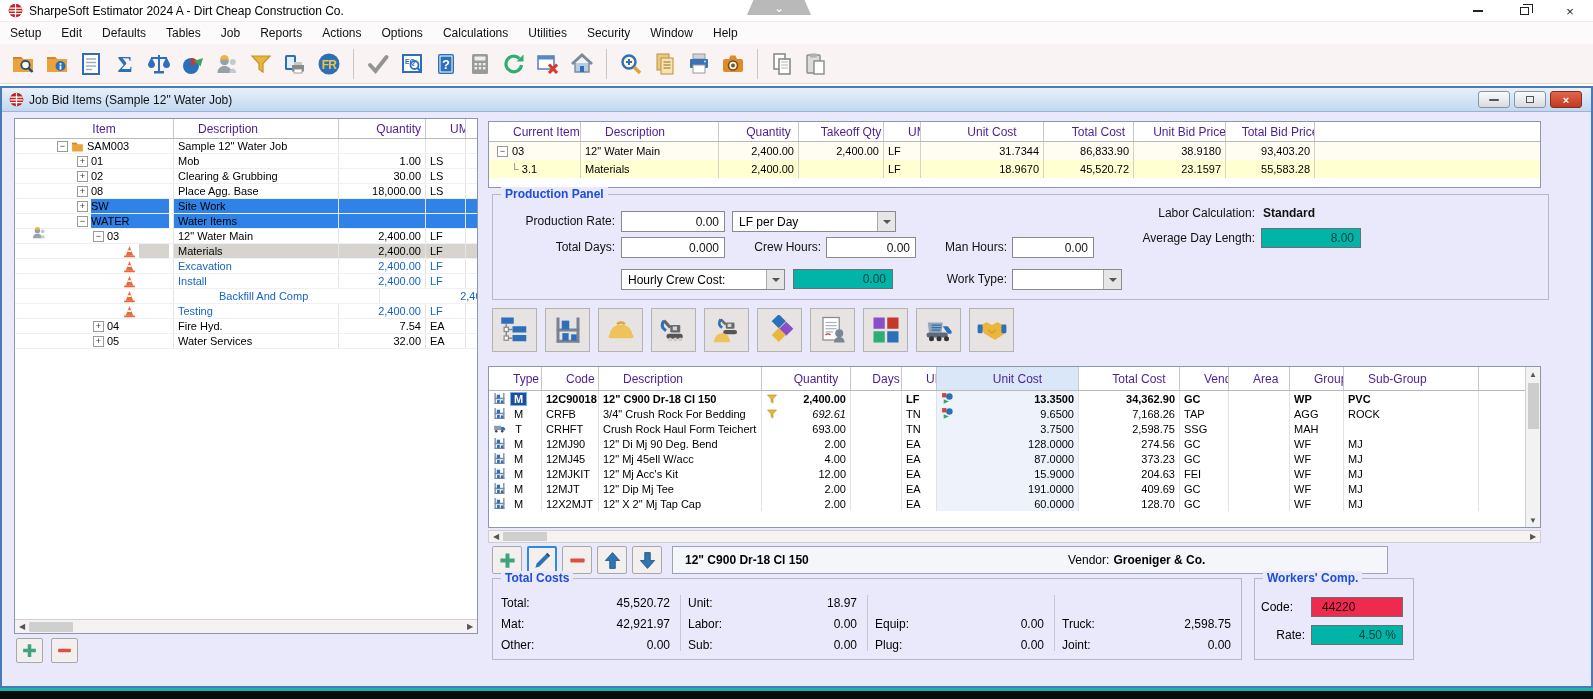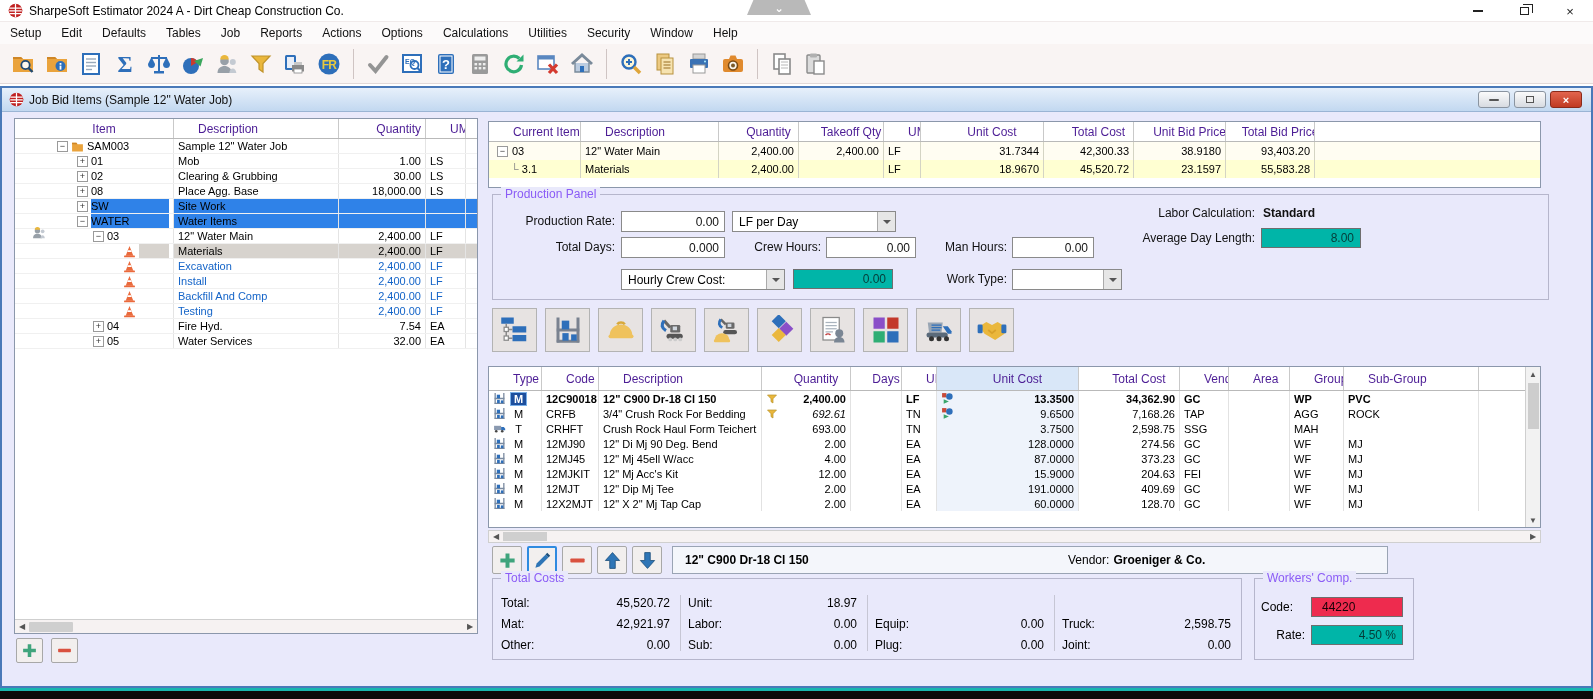--- a/index.html
+++ b/index.html
@@ -65,21 +65,21 @@
   .sqbtn{width:27px;height:25px;border:1px solid #a8a8a8;background:#f2efee;border-radius:2px;
     display:flex;align-items:center;justify-content:center;}
   .sqbtn .icon{width:17px;height:17px;display:block;}
   
   .cur-grid{left:486px;top:9px;width:1053px;height:67px;}
   .cur-hdr{height:20px;line-height:20px;}
   .cur-row{height:18px;font-size:11px;}
   .cur-row .cell{border-right:1px solid #d4d4c4;}
   
   .groupbox{position:absolute;border:1px solid #b6b6cc;background:#e9e9fb;}
-  .groupbox>.legend{position:absolute;top:-8px;left:8px;background:#e9e9fb;padding:0 4px;font-size:12px;color:#8b5cf6;}
+  .groupbox>.legend{position:absolute;top:-8px;left:8px;background:#e9e9fb;padding:0 4px;font-size:12px;color:#1d4ed8;font-weight:bold;}
   .plabel{position:absolute;font-size:12px;color:#111;text-align:right;line-height:21px;height:21px;}
   .tin{position:absolute;height:21px;border:1px solid #8a8a8a;background:#fff;font-size:12px;text-align:right;
     padding:0 5px;font-family:inherit;color:#111;}
   .combo{position:absolute;height:21px;border:1px solid #8a8a8a;background:#fff;font-size:12px;display:flex;align-items:center;padding-left:6px;}
   .combo .dd{margin-left:auto;width:18px;height:100%;background:#e6e6e6;border-left:1px solid #aaa;display:flex;align-items:center;justify-content:center;}
   .combo .dd:after{content:"";width:0;height:0;border:4px solid transparent;border-top-color:#555;margin-top:4px;}
   .tealbox{position:absolute;height:20px;background:#00b5a8;border:1px solid #6e6e6e;font-size:12px;
     display:flex;align-items:center;justify-content:flex-end;padding:0 6px;color:#052;color:#053c38;}
   .redbox{position:absolute;height:20px;background:#ee2b4e;border:1px solid #6e6e6e;font-size:12px;
     display:flex;align-items:center;padding:0 10px;color:#1a0208;}
@@ -495,21 +495,21 @@
                   <path d="M9.2 9.5h5.6l1.3 3.4H7.9z" fill="#fff"></path>
                   <rect x="2" y="19.5" width="20" height="3" rx="1" fill="#ea6a3c"></rect>
                 </svg></span>
               <span></span>
             </div>
             <div class="cell link-txt">Install</div>
             <div class="cell r link-txt">2,400.00</div>
             <div class="cell link-txt">LF</div>
             <div class="cell fill"></div>
           </div>
-          <div class="gridrow tree-row" style="grid-template-columns: 159px 165px 87px 40px 1fr;">
+          <div class="gridrow tree-row" style="grid-template-columns: 159px 165px 87px 40px 1fr; gap: 41px;">
             <div class="cell itemcell" style="padding-left: 108px;">
               <span style="display: inline-block; flex: 0 0 auto; width: 13px; height: 13px;"><svg viewBox="0 0 24 24" width="100%" height="100%">
                   <path d="M12 2l7 18H5z" fill="#ea6a3c"></path>
                   <path d="M9.2 9.5h5.6l1.3 3.4H7.9z" fill="#fff"></path>
                   <rect x="2" y="19.5" width="20" height="3" rx="1" fill="#ea6a3c"></rect>
                 </svg></span>
               <span></span>
             </div>
             <div class="cell link-txt">Backfill And Comp</div>
             <div class="cell r link-txt">2,400.00</div>
@@ -594,21 +594,21 @@
         <div class="gridrow cur-row" style="grid-template-columns: 92px 138px 80px 85px 37px 123px 90px 92px 89px 1fr; background: rgb(255, 253, 242);">
           <div class="cell" style="padding-left: 8px;">
             <span class="expander" style="margin-right: 4px;">−</span>
             <span>03</span>
           </div>
           <div class="cell">12" Water Main</div>
           <div class="cell r">2,400.00</div>
           <div class="cell r">2,400.00</div>
           <div class="cell">LF</div>
           <div class="cell r">31.7344</div>
-          <div class="cell r">42,300.33</div>
+          <div class="cell r">86,833.90</div>
           <div class="cell r">38.9180</div>
           <div class="cell r">93,403.20</div>
           <div class="cell fill"></div>
         </div>
         <div class="gridrow cur-row" style="grid-template-columns: 92px 138px 80px 85px 37px 123px 90px 92px 89px 1fr; background: rgb(255, 255, 210);">
           <div class="cell" style="padding-left: 22px;">
             <span style="color: rgb(136, 136, 136); margin-right: 3px;">└</span>
             <span>3.1</span>
           </div>
           <div class="cell">Materials</div>

